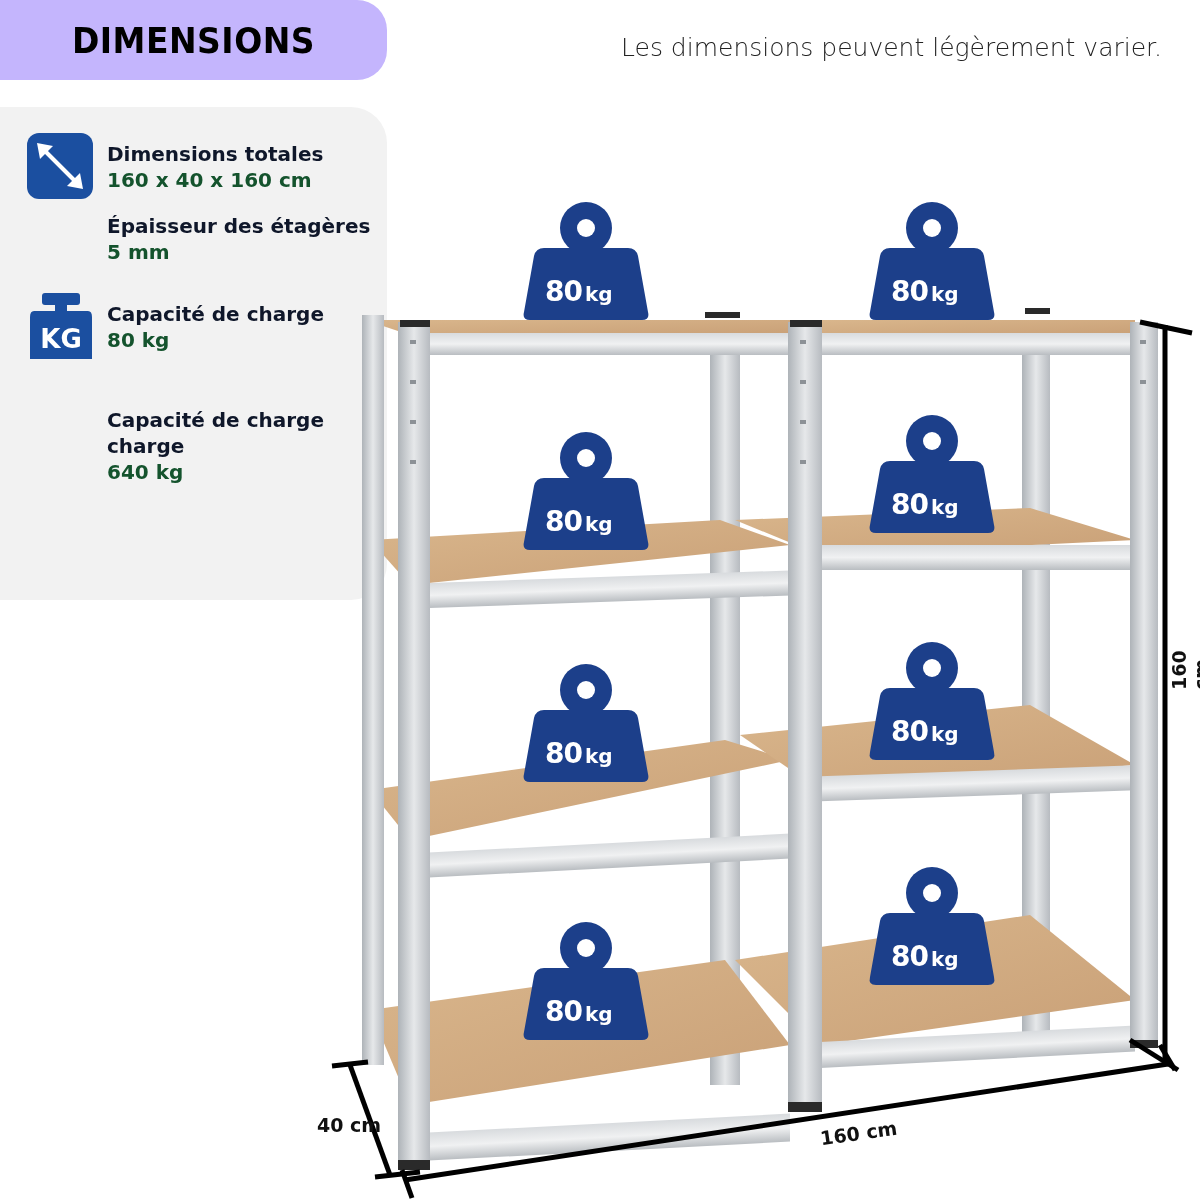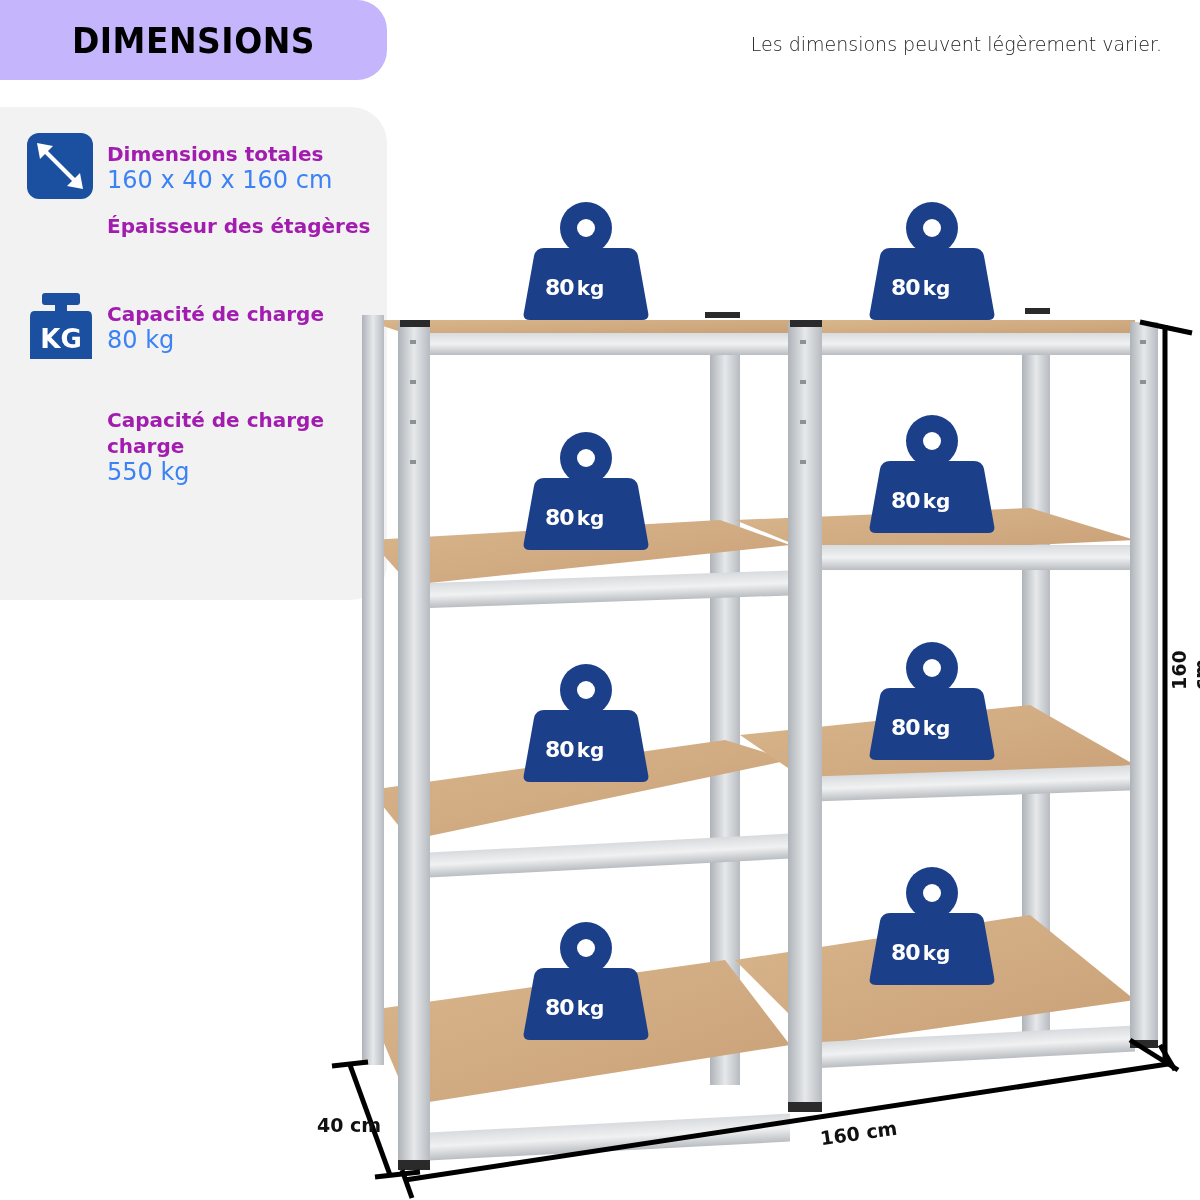--- a/index.html
+++ b/index.html
@@ -11,32 +11,32 @@
     background: #c4b5fd; border-radius: 0 0 30px 0;
     border-top-right-radius: 30px;
     display: flex; align-items: center; justify-content: center;
   }
   .title-tab h1 {
     font-family: "DejaVu Sans", sans-serif; font-weight: 900; font-size: 33px;
     letter-spacing: 0.5px; color: #000; transform: scaleY(1.05);
   }
   .disclaimer {
     position: absolute; right: 38px; top: 33px;
-    font-family: "DejaVu Sans", sans-serif; font-size: 19px; color: #222; font-weight: 300;
+    font-family: "DejaVu Sans", sans-serif; font-size: 25px; color: #222; font-weight: 300;
   }
 
   .spec-panel {
     position: absolute; left: 0; top: 107px; width: 387px; height: 493px;
     background: #f2f2f2; border-radius: 0 36px 36px 0;
   }
   .spec {
     position: absolute; left: 107px; width: 270px;
   }
-  .spec .label { font-weight: bold; font-size: 20px; line-height: 26px; color: #a21caf; }
-  .spec .value { font-size: 24px; line-height: 26px; color: #3b82f6; font-weight: 400; }
+  .spec .label { font-weight: bold; font-size: 20px; line-height: 26px; color: #0f172a; }
+  .spec .value { font-size: 20px; line-height: 26px; color: #14532d; font-weight: 700; }
 
   .icon-box {
     position: absolute; left: 27px; top: 133px; width: 66px; height: 66px;
     background: #1b4fa0; border-radius: 12px;
   }
   .icon-kg { position: absolute; left: 28px; top: 293px; width: 66px; height: 66px; }
 
   .scene { position: absolute; left: 0; top: 0; width: 1200px; height: 1200px; }
   .dim-label { position: absolute; font-weight: bold; font-size: 19px; color: #111; }
 </style>
@@ -66,29 +66,30 @@
     <text x="33" y="55" text-anchor="middle" font-family="DejaVu Sans, sans-serif" font-weight="bold" font-size="26" fill="#fff">KG</text>
   </svg>
 </div>
 
 <div class="spec" style="top:141px">
   <div class="label">Dimensions totales</div>
   <div class="value">160 x 40 x 160 cm</div>
 </div>
 <div class="spec" style="top:213px">
   <div class="label">Épaisseur des étagères</div>
+  <div class="value">5 mm</div>
 </div>
 <div class="spec" style="top:301px">
   <div class="label">Capacité de charge</div>
   <div class="value">80 kg</div>
 </div>
 <div class="spec" style="top:407px">
   <div class="label">Capacité de charge</div>
   <div class="label">charge</div>
-  <div class="value">550 kg</div>
+  <div class="value">640 kg</div>
 </div>
 <div class="spec" style="top:514px">
 </div>
 
 <svg class="scene" viewBox="0 0 1200 1200">
   <defs>
     <linearGradient id="steelV" x1="0" x2="1" y1="0" y2="0">
       <stop offset="0" stop-color="#aeb3b8"></stop>
       <stop offset="0.5" stop-color="#e6e8ea"></stop>
       <stop offset="1" stop-color="#b7bbc0"></stop>
@@ -203,19 +204,19 @@
   <div class="badge-txt" style="position:absolute;left:891px;top:275px"><span class="bn">80</span><span class="bu">kg</span></div>
   <div class="badge-txt" style="position:absolute;left:545px;top:505px"><span class="bn">80</span><span class="bu">kg</span></div>
   <div class="badge-txt" style="position:absolute;left:891px;top:488px"><span class="bn">80</span><span class="bu">kg</span></div>
   <div class="badge-txt" style="position:absolute;left:545px;top:737px"><span class="bn">80</span><span class="bu">kg</span></div>
   <div class="badge-txt" style="position:absolute;left:891px;top:715px"><span class="bn">80</span><span class="bu">kg</span></div>
   <div class="badge-txt" style="position:absolute;left:545px;top:995px"><span class="bn">80</span><span class="bu">kg</span></div>
   <div class="badge-txt" style="position:absolute;left:891px;top:940px"><span class="bn">80</span><span class="bu">kg</span></div>
 </div>
 <style>
   .badge-txt { color:#fff; font-family:"DejaVu Sans", sans-serif; font-weight:bold; white-space:nowrap; }
-  .badge-txt .bn { font-size:22px; letter-spacing:-1px; }
+  .badge-txt .bn { font-size:28px; letter-spacing:-1px; }
   .badge-txt .bu { font-size:20px; margin-left:3px; }
 </style>
 
 <div class="dim-label" style="left:1168px;top:690px;transform:rotate(-90deg);transform-origin:left top;">160 cm</div>
 <div class="dim-label" style="left:820px;top:1122px;transform:rotate(-8deg);">160 cm</div>
 <div class="dim-label" style="left:293px;top:1114px;margin-left:24px;">40 cm</div>
 
 </body></html>

